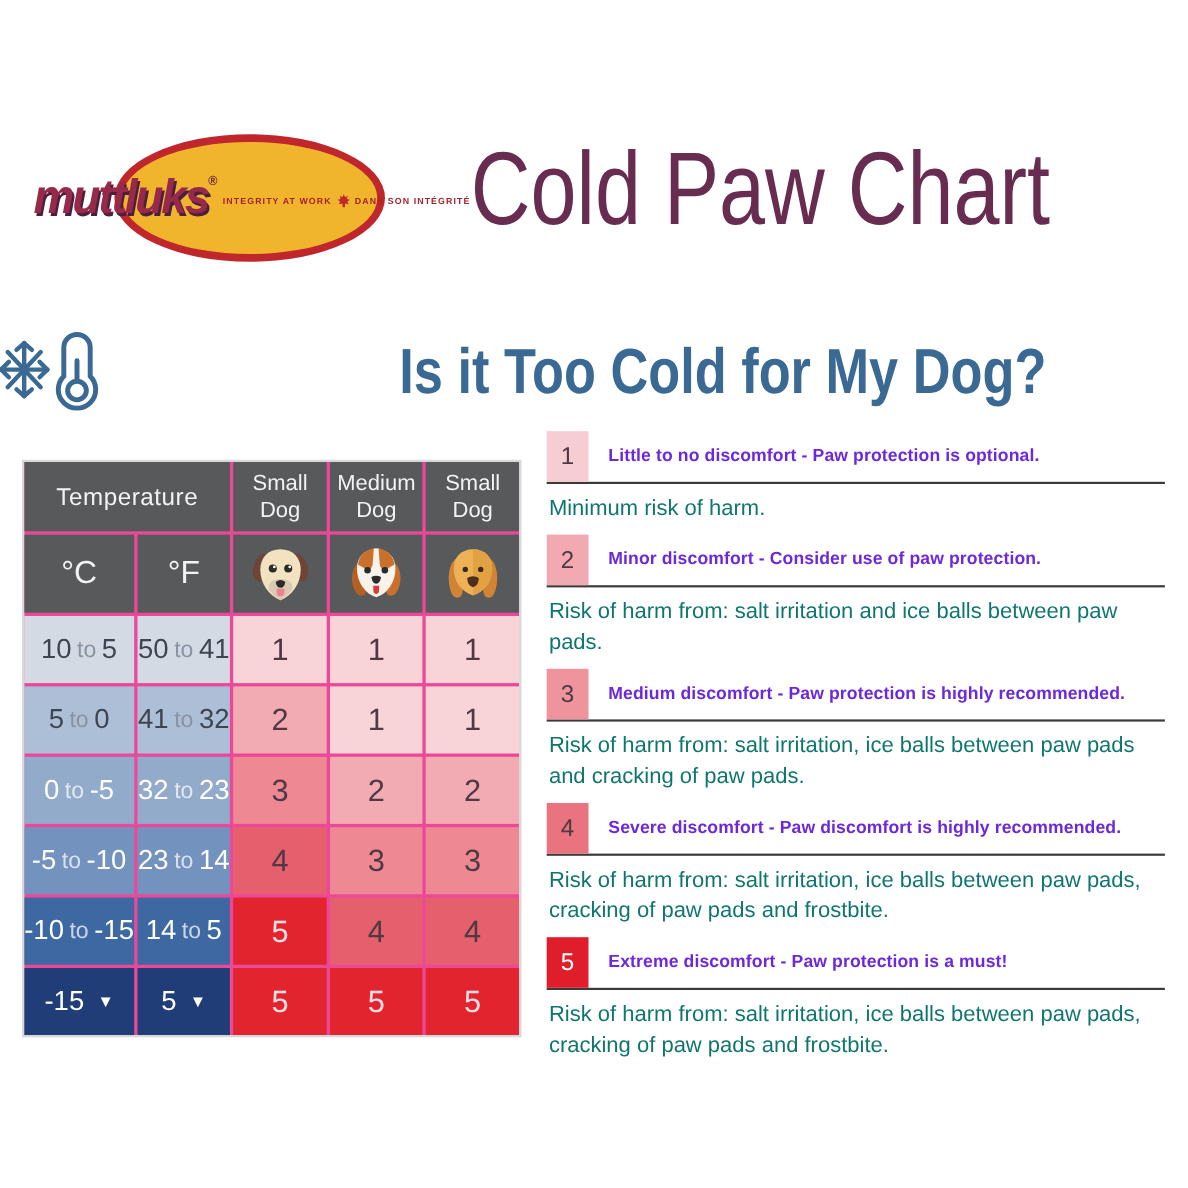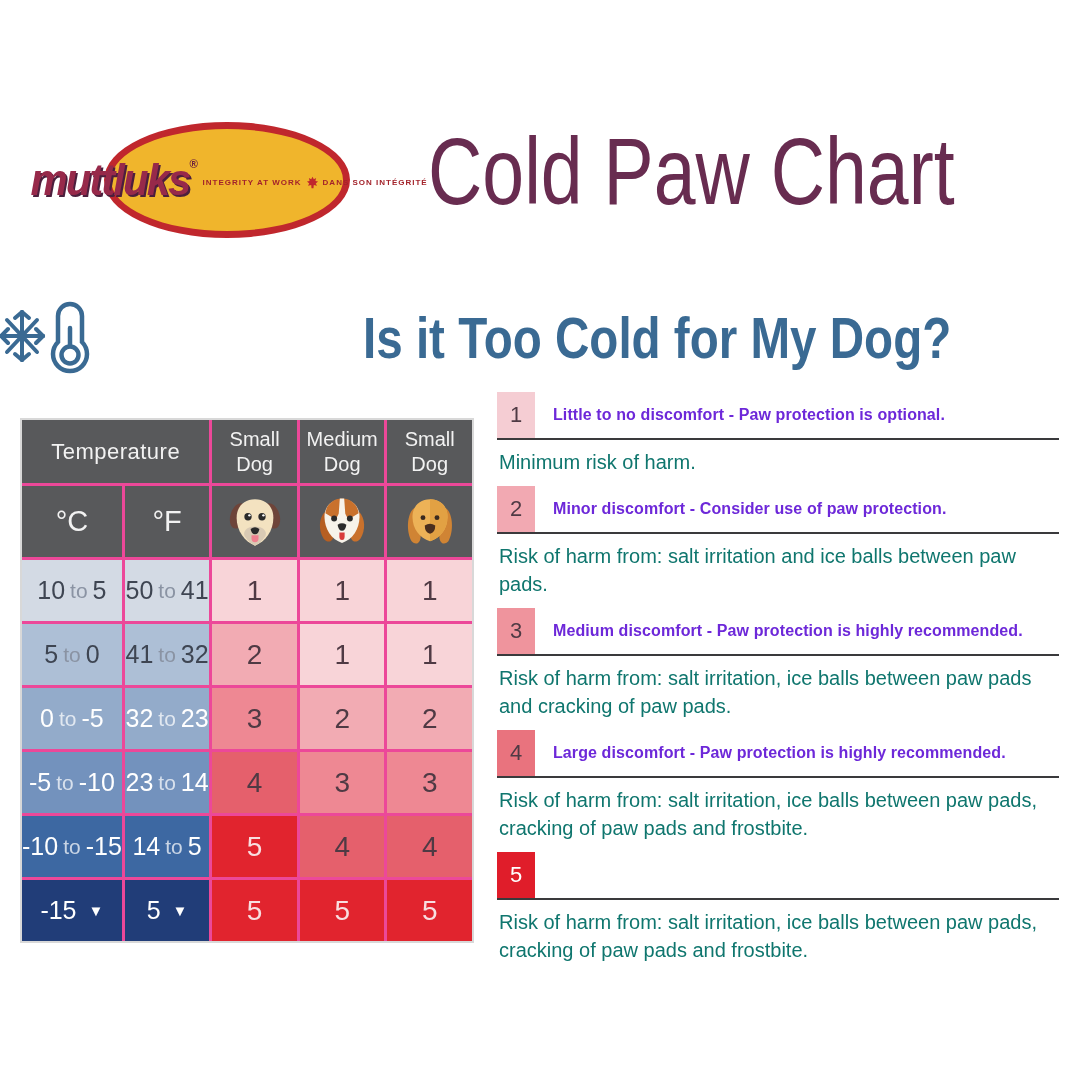--- a/index.html
+++ b/index.html
@@ -259,23 +259,24 @@
   <div class="legend-item">
     <div class="l-head">
       <div class="sq" style="background-color: rgb(239, 148, 157);">3</div>
       <div class="l-title">Medium discomfort - Paw protection is highly recommended.</div>
     </div>
     <div class="l-desc">Risk of harm from: salt irritation, ice balls between paw pads and cracking of paw pads.</div>
   </div>
   <div class="legend-item">
     <div class="l-head">
       <div class="sq" style="background-color: rgb(233, 115, 126);">4</div>
-      <div class="l-title">Large discomfort - Paw protection is highly recommended.</div>
+      <div class="l-title">Severe discomfort - Paw discomfort is highly recommended.</div>
     </div>
     <div class="l-desc">Risk of harm from: salt irritation, ice balls between paw pads, cracking of paw pads and frostbite.</div>
   </div>
   <div class="legend-item">
     <div class="l-head">
       <div class="sq" style="background-color: rgb(224, 29, 42);">5</div>
+      <div class="l-title">Extreme discomfort - Paw protection is a must!</div>
     </div>
     <div class="l-desc">Risk of harm from: salt irritation, ice balls between paw pads, cracking of paw pads and frostbite.</div>
   </div>
 </div>
 
 </body></html>

